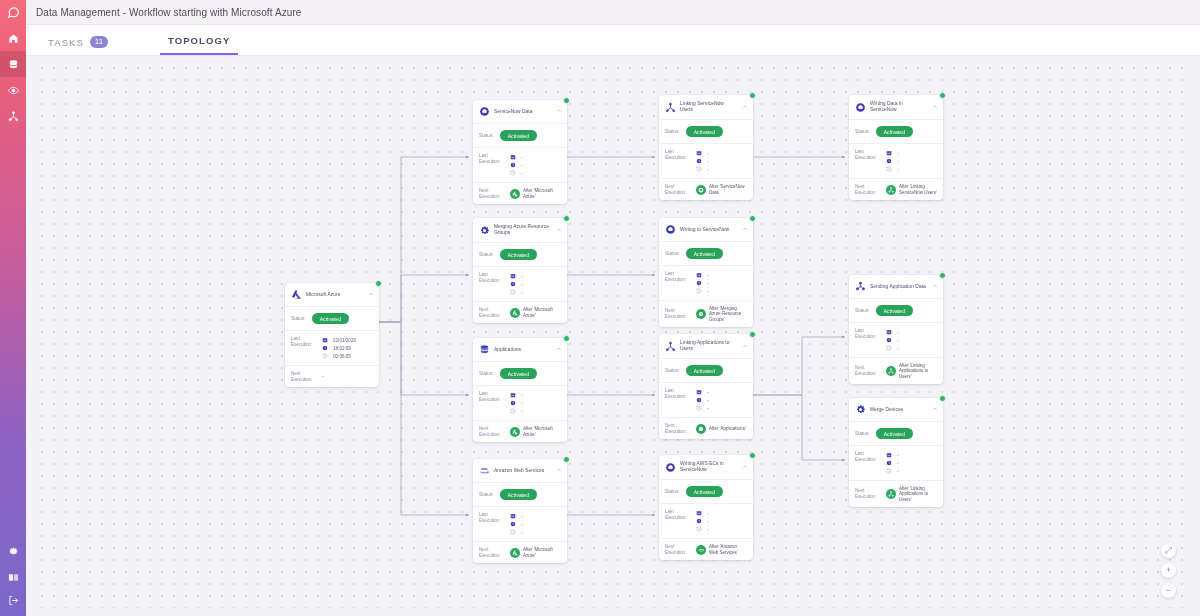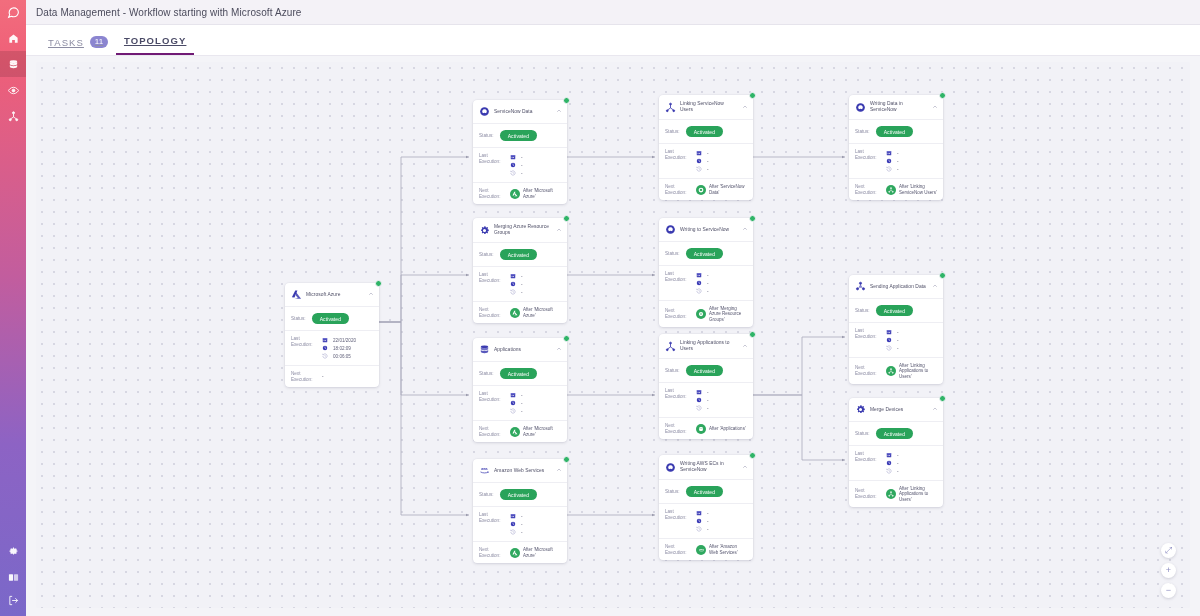--- a/index.html
+++ b/index.html
@@ -37,23 +37,23 @@
 
   
   #tabbar {
     position: absolute; left: 26px; top: 25px; right: 0; height: 31px;
     background: #ffffff; border-bottom: 1px solid #e9e7ef;
     display: flex; align-items: flex-end; padding-left: 14px;
   }
   .tab {
     display: flex; align-items: center; gap: 6px;
     padding: 0 8px 7px 8px; cursor: pointer;
-    font-size: 9.5px; letter-spacing: 1.1px; color: #8d8da3; text-decoration: underline;
-  }
-  .tab.active { color: #4a4a66; font-weight: bold; border-bottom: 2px solid #701a75; }
+    font-size: 9.5px; letter-spacing: 1.1px; color: #8d8da3;
+  }
+  .tab.active { color: #4a4a66; font-weight: bold; border-bottom: 2px solid #8b5cf6; margin-left: 44px; }
   .tab-badge {
     background: #8b85d0; color: #fff; border-radius: 9px;
     min-width: 18px; height: 12px; line-height: 12px; text-align: center;
     font-size: 8px; letter-spacing: 0; padding: 0 4px; font-weight: normal;
   }
 
   
   #canvas {
     position: absolute; left: 36px; top: 62px; width: 1154px; height: 546px;
     background-color: #f2f2f7;

